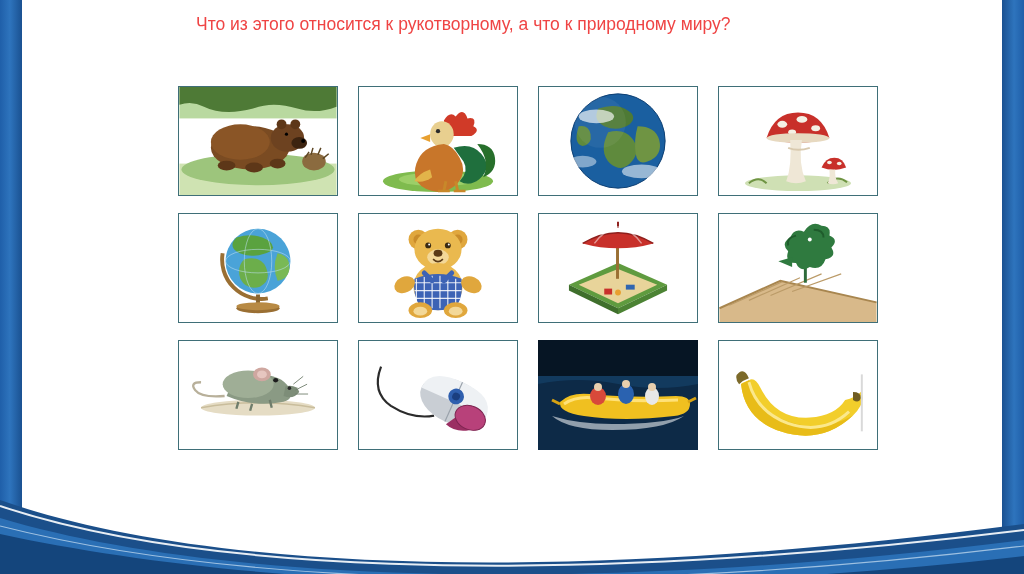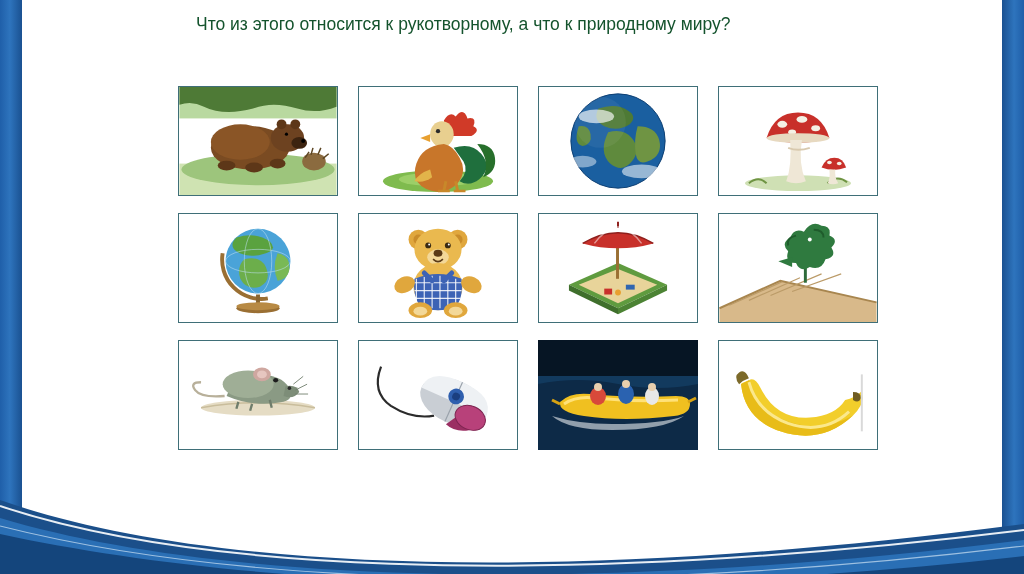--- a/index.html
+++ b/index.html
@@ -42,21 +42,21 @@
     height: 160px;
   }
 
   .title {
     position: absolute;
     left: 196px;
     top: 10px;
     width: 560px;
     font-size: 17.5px;
     line-height: 28px;
-    color: #14532d;
+    color: #ef4444;
     font-family: "Liberation Sans", sans-serif;
   }
 
   .grid {
     position: absolute;
     left: 178px;
     top: 86px;
     width: 700px;
     display: grid;
     grid-template-columns: repeat(4, 160px);

